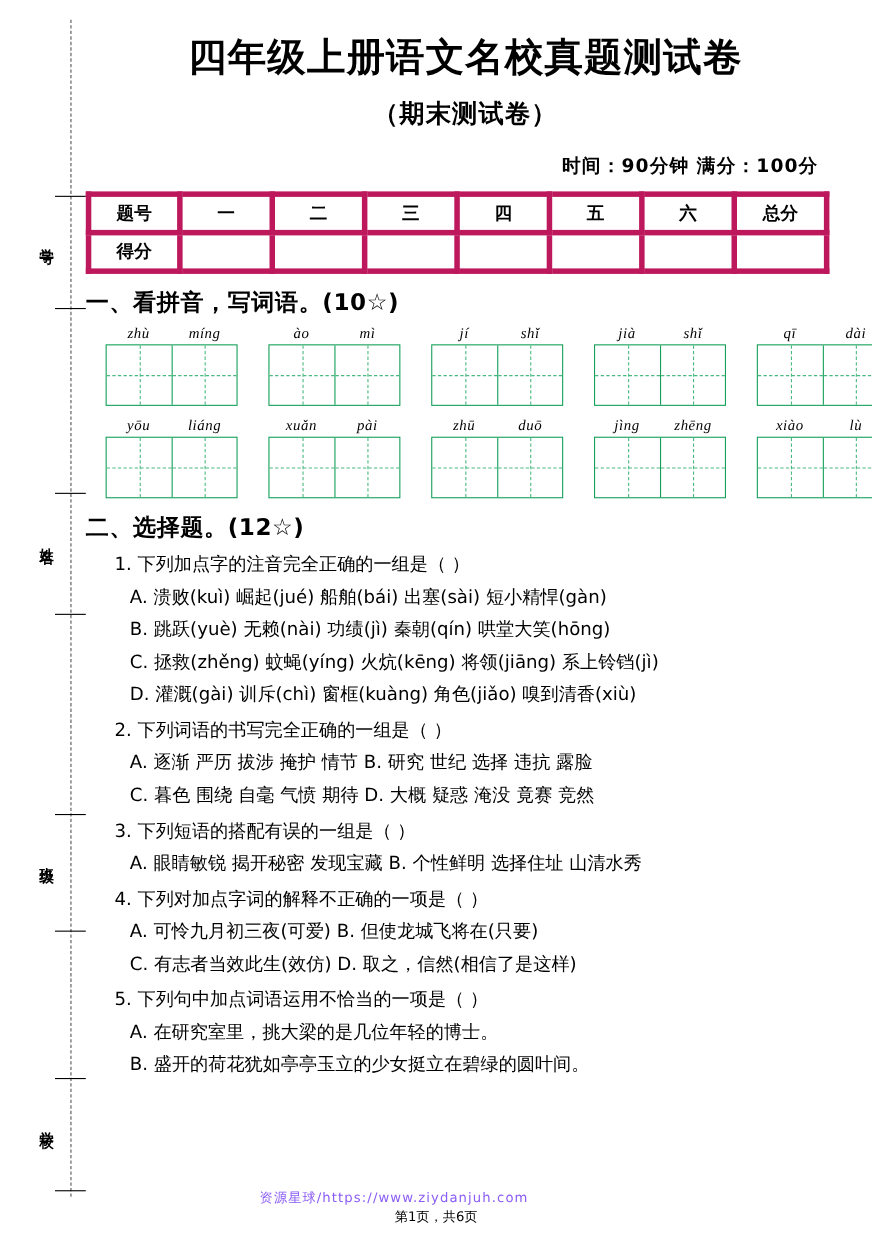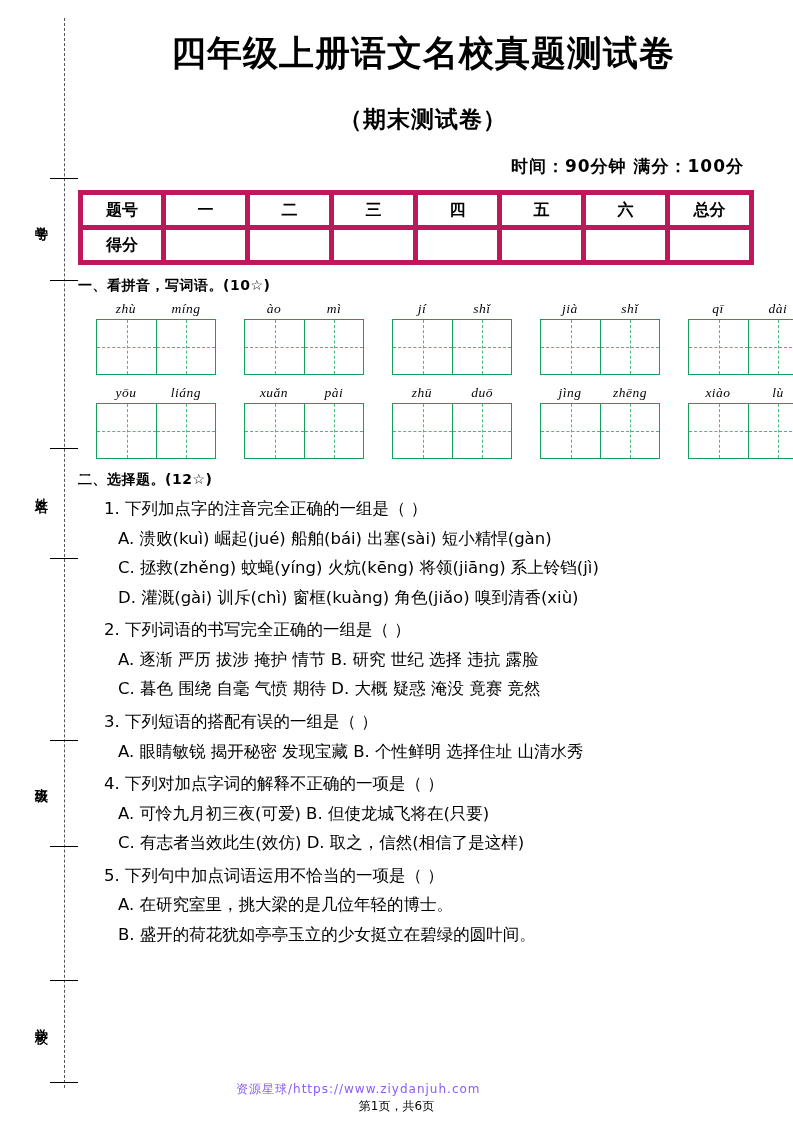--- a/index.html
+++ b/index.html
@@ -75,21 +75,21 @@
     font-family: "DejaVu Sans", sans-serif;
     letter-spacing: 1px;
     margin-top: 12px;
     line-height: 1.2;
   }
   .subtitle {
     text-align: center;
     font-size: 23px;
     font-weight: bold;
     font-family: "DejaVu Sans", sans-serif;
-    margin-top: 30px;
+    margin-top: 14px;
     letter-spacing: 1px;
   }
   .meta {
     text-align: right;
     font-size: 17px;
     font-weight: bold;
     font-family: "DejaVu Sans", sans-serif;
     margin-top: 20px;
     padding-right: 24px;
     letter-spacing: 1px;
@@ -105,21 +105,21 @@
     border: 5px solid #be185d;
     height: 28px;
     text-align: center;
     font-size: 16px;
     font-weight: bold;
     font-family: "DejaVu Sans", sans-serif;
   }
   table.score td.head { width: 76px; }
 
   .section-head {
-    font-size: 14px;
+    font-size: 21px;
     font-weight: bold;
     font-family: "DejaVu Sans", sans-serif;
     margin-top: 12px;
     letter-spacing: 0.5px;
   }
 
   
   .pinyin-block { margin-top: 6px; }
   .pinyin-row {
     display: flex;
@@ -368,20 +368,21 @@
               <div class="tz-cell"></div>
             </div>
         </div>
       </div>
     </div>
 
     <div class="section-head">二、选择题。(12☆)</div>
 
     <div class="q q-stem">1. 下列加点字的注音完全正确的一组是（    ）</div>
     <div class="q q-opt opt-wide">A. 溃败(kuì)    崛起(jué)  船舶(bái)   出塞(sài)    短小精悍(gàn)</div>
+    <div class="q q-opt opt-wide">B. 跳跃(yuè)    无赖(nài)  功绩(jì)      秦朝(qín)    哄堂大笑(hōng)</div>
     <div class="q q-opt opt-wide">C. 拯救(zhěng) 蚊蝇(yíng) 火炕(kēng)  将领(jiāng) 系上铃铛(jì)</div>
     <div class="q q-opt opt-wide">D. 灌溉(gài)     训斥(chì)   窗框(kuàng) 角色(jiǎo)   嗅到清香(xiù)</div>
 
     <div class="q q-stem">2. 下列词语的书写完全正确的一组是（  ）</div>
     <div class="q q-opt">A. 逐渐 严历 拔涉 掩护   情节  B. 研究 世纪 选择 违抗 露脸</div>
     <div class="q q-opt">C. 暮色 围绕 自毫 气愤   期待  D. 大概 疑惑 淹没 竟赛 竞然</div>
 
     <div class="q q-stem">3. 下列短语的搭配有误的一组是（    ）</div>
     <div class="q q-opt">A. 眼睛敏锐 揭开秘密 发现宝藏 B. 个性鲜明 选择住址 山清水秀</div>
 

